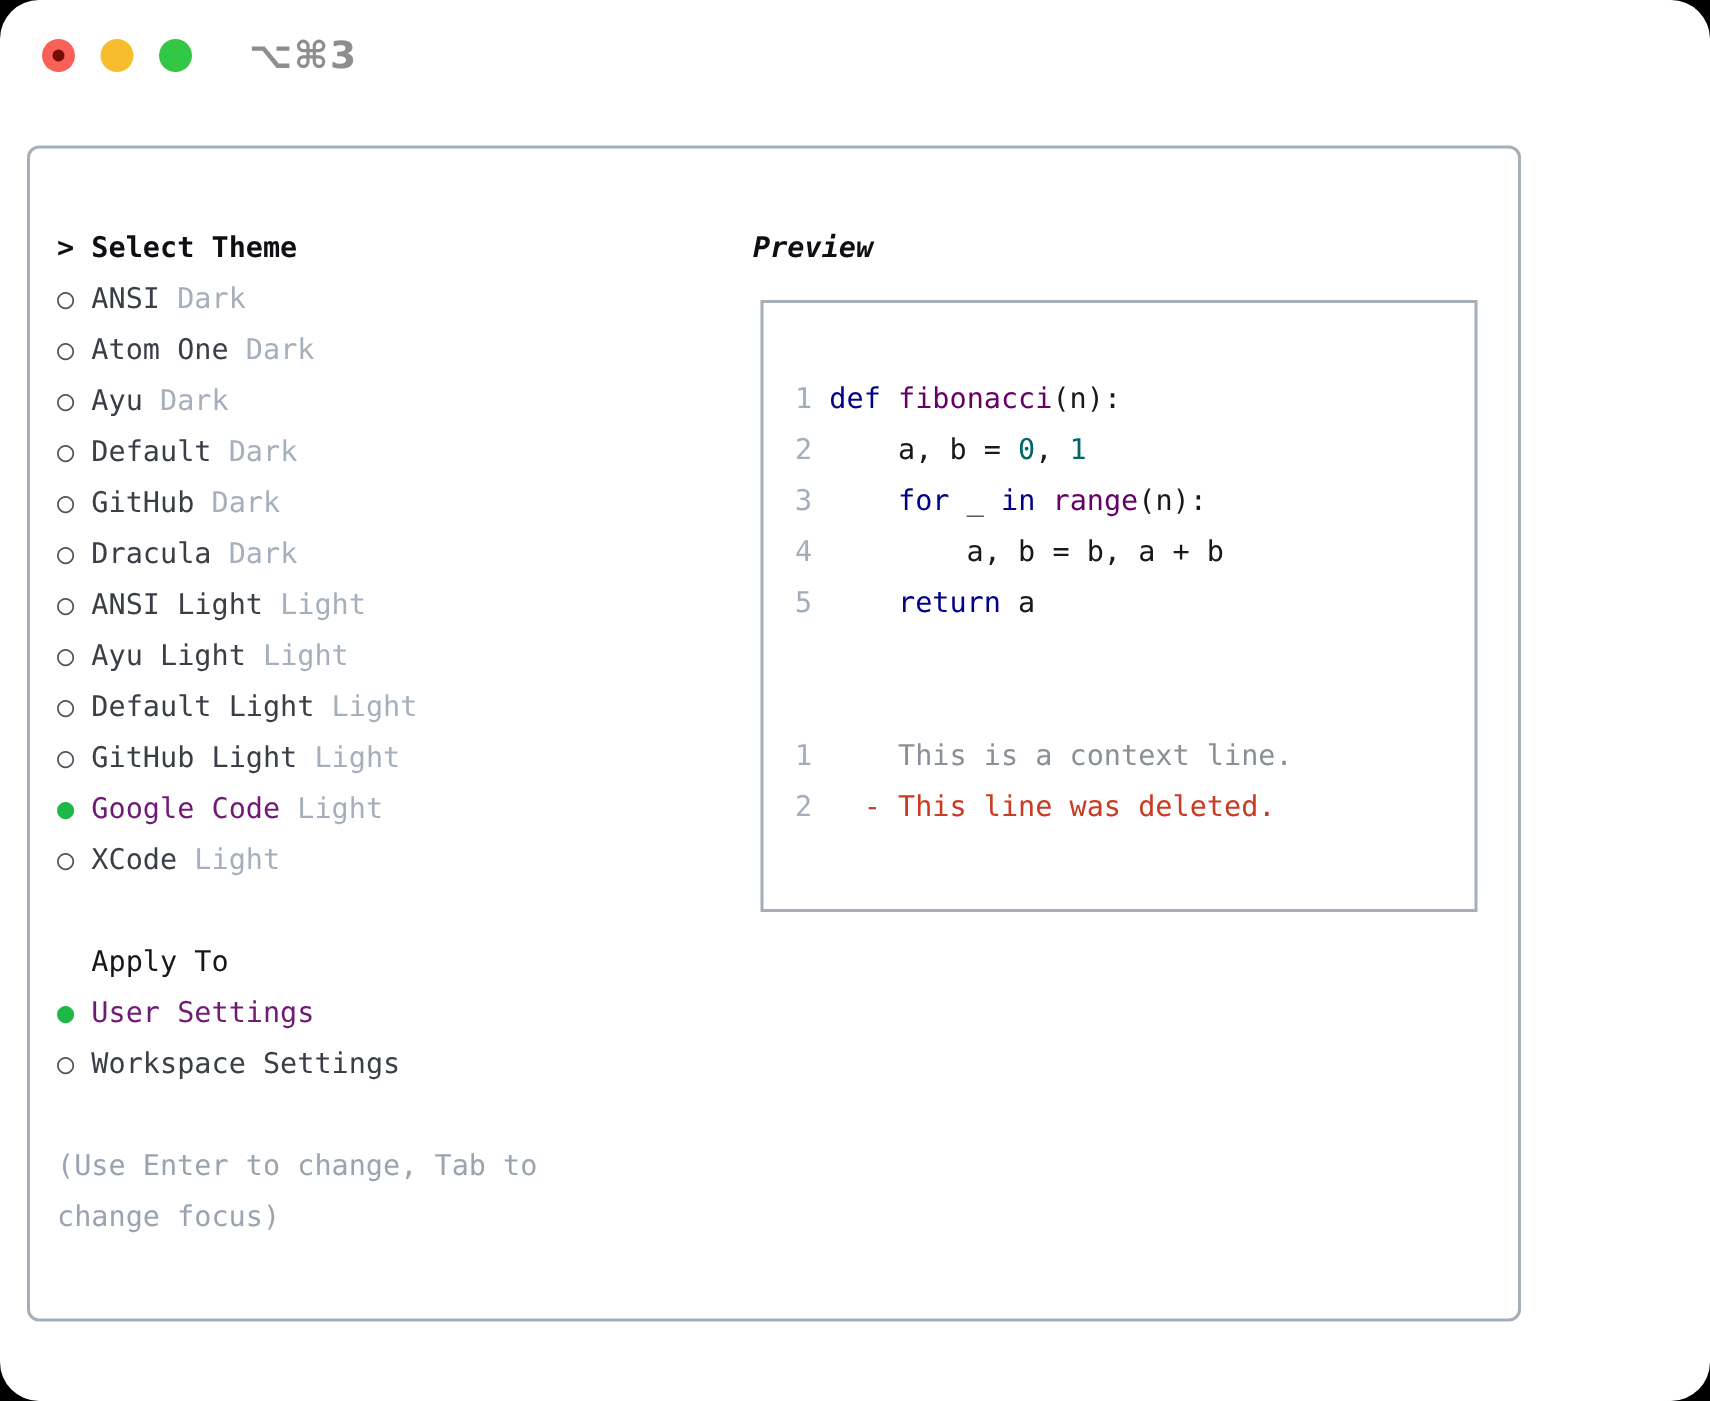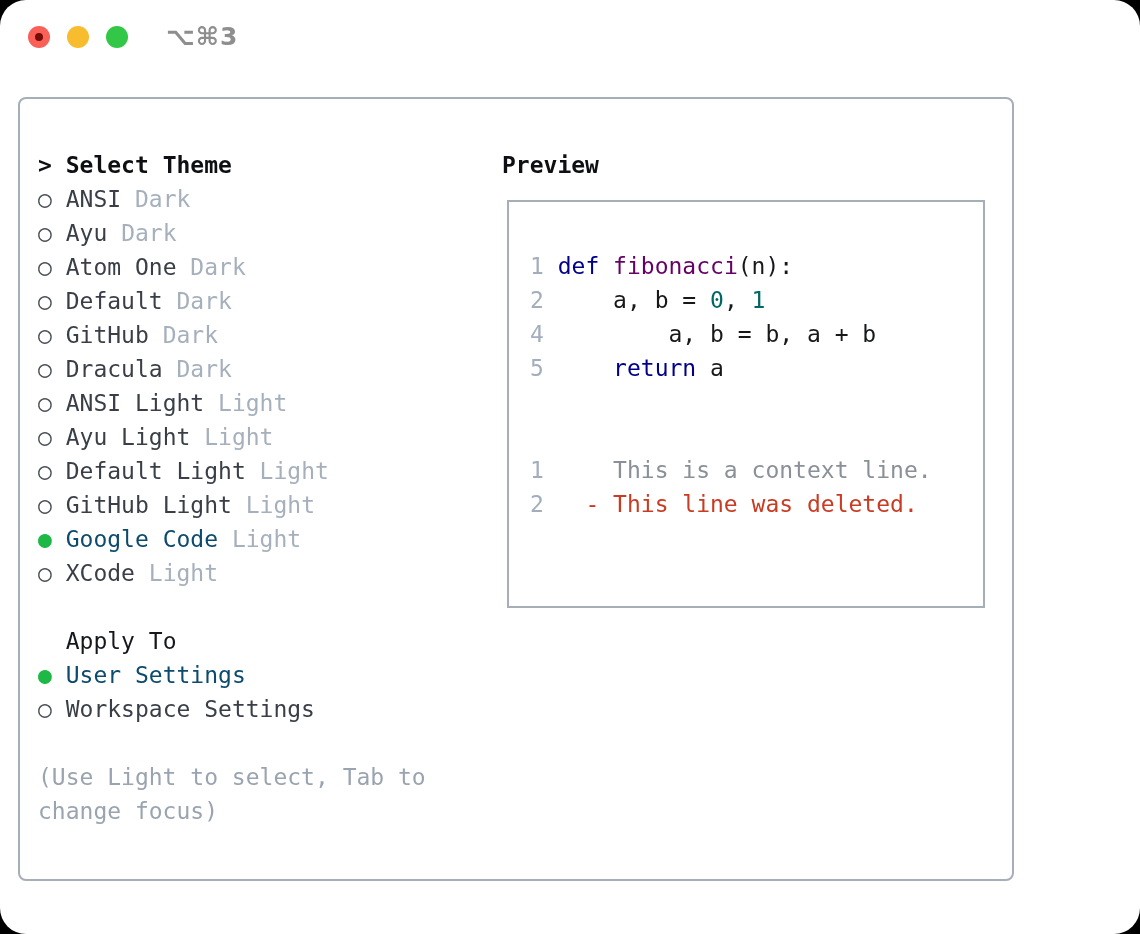--- a/index.html
+++ b/index.html
@@ -24,34 +24,34 @@
     position:absolute;left:166px;top:22px;height:30px;line-height:30px;
     font-family:"DejaVu Sans", sans-serif;font-weight:bold;font-size:25px;
     color:#8e8e8e;letter-spacing:1px;
   }
   
   .panel{
     position:absolute;left:18px;top:97px;width:996px;height:784px;
     border:2px solid #a6aeb8;border-radius:8px;box-sizing:border-box;
     background:#fff;
   }
-  .mono{font-size:23px;line-height:34px;}
+  .mono{font-size:19px;line-height:34px;}
   .row{white-space:pre;height:34px;}
   .left-col{position:absolute;left:18px;top:49px;}
   .hdr{font-weight:bold;color:#0d0f13;}
   .subhdr{color:#14171c;}
   .cursor{font-weight:bold;color:#0d0f13;}
   .bullet{color:#4e545c;}
   .bullet.on{color:#1db845;}
   .iname{color:#3a3f47;}
-  .selected .iname{color:#0c4a6e;}
+  .selected .iname{color:#701a75;}
   .variant{color:#a6b0bd;}
   .helpline{color:#9aa4b0;}
   
-  .preview-label{position:absolute;left:482px;top:49px;}
+  .preview-label{position:absolute;left:482px;top:49px;font-style:italic;}
   .preview-box{
     position:absolute;left:487px;top:101px;width:478px;height:408px;
     border:2px solid #a6aeb8;box-sizing:border-box;
     padding:47px 0 0 21px;background:#fff;
   }
   .ln{color:#a3aebc;}
   .tok-kw{color:#000088;text-align:center;}
   .tok-fn{color:#660066;}
   .tok-num{color:#006666;}
   .tok-plain{color:#16181c;}
@@ -69,51 +69,52 @@
   <div class="traffic yellow"></div>
   <div class="traffic green"></div>
   <div class="shortcut-title">⌥⌘3</div>
 
   <div class="panel">
 
     <div class="left-col mono">
       <div class="row"><span class="cursor">&gt;</span><span> </span><span class="hdr">Select Theme</span></div>
       <div id="theme-items">
           <div class="row item"><span class="bullet">○</span><span> </span><span class="iname">ANSI</span><span> </span><span class="variant">Dark</span></div>
+          <div class="row item"><span class="bullet">○</span><span> </span><span class="iname">Atom One</span><span> </span><span class="variant">Dark</span></div>
           <div class="row item"><span class="bullet">○</span><span> </span><span class="iname">Ayu</span><span> </span><span class="variant">Dark</span></div>
-          <div class="row item"><span class="bullet">○</span><span> </span><span class="iname">Atom One</span><span> </span><span class="variant">Dark</span></div>
           <div class="row item"><span class="bullet">○</span><span> </span><span class="iname">Default</span><span> </span><span class="variant">Dark</span></div>
           <div class="row item"><span class="bullet">○</span><span> </span><span class="iname">GitHub</span><span> </span><span class="variant">Dark</span></div>
           <div class="row item"><span class="bullet">○</span><span> </span><span class="iname">Dracula</span><span> </span><span class="variant">Dark</span></div>
           <div class="row item"><span class="bullet">○</span><span> </span><span class="iname">ANSI Light</span><span> </span><span class="variant">Light</span></div>
           <div class="row item"><span class="bullet">○</span><span> </span><span class="iname">Ayu Light</span><span> </span><span class="variant">Light</span></div>
           <div class="row item"><span class="bullet">○</span><span> </span><span class="iname">Default Light</span><span> </span><span class="variant">Light</span></div>
           <div class="row item"><span class="bullet">○</span><span> </span><span class="iname">GitHub Light</span><span> </span><span class="variant">Light</span></div>
           <div class="row item selected"><span class="bullet on">●</span><span> </span><span class="iname">Google Code</span><span> </span><span class="variant">Light</span></div>
           <div class="row item"><span class="bullet">○</span><span> </span><span class="iname">XCode</span><span> </span><span class="variant">Light</span></div>
         </div>
       <div class="row"> </div>
       <div class="row"><span>  </span><span class="subhdr">Apply To</span></div>
       <div id="apply-items">
           <div class="row item selected"><span class="bullet on">●</span><span> </span><span class="iname">User Settings</span></div>
           <div class="row item"><span class="bullet">○</span><span> </span><span class="iname">Workspace Settings</span></div>
         </div>
       <div class="row"> </div>
       <div id="help-lines">
-          <div class="row helpline">(Use Light to select, Tab to</div>
+          <div class="row helpline">(Use Enter to change, Tab to</div>
           <div class="row helpline">change focus)</div>
         </div>
     </div>
 
     <div class="preview-label mono hdr">Preview</div>
 
     <div class="preview-box mono">
       <div id="code-lines">
           <div class="row"><span class="ln">1 </span><span class="tok-kw">def</span><span class="tok-plain"> </span><span class="tok-fn">fibonacci</span><span class="tok-plain">(n):</span></div>
           <div class="row"><span class="ln">2 </span><span class="tok-plain">    a, b = </span><span class="tok-num">0</span><span class="tok-plain">, </span><span class="tok-num">1</span></div>
+          <div class="row"><span class="ln">3 </span><span class="tok-plain">    </span><span class="tok-kw">for</span><span class="tok-plain"> _ </span><span class="tok-kw">in</span><span class="tok-plain"> </span><span class="tok-fn">range</span><span class="tok-plain">(n):</span></div>
           <div class="row"><span class="ln">4 </span><span class="tok-plain">        a, b = b, a + b</span></div>
           <div class="row"><span class="ln">5 </span><span class="tok-plain">    </span><span class="tok-kw">return</span><span class="tok-plain"> a</span></div>
         </div>
       <div class="spacer"></div>
       <div id="diff-lines">
           <div class="row"><span class="ln">1</span><span class="diff-context">     This is a context line.</span></div>
           <div class="row"><span class="ln">2</span><span class="diff-deleted">   - This line was deleted.</span></div>
         </div>
     </div>
 

